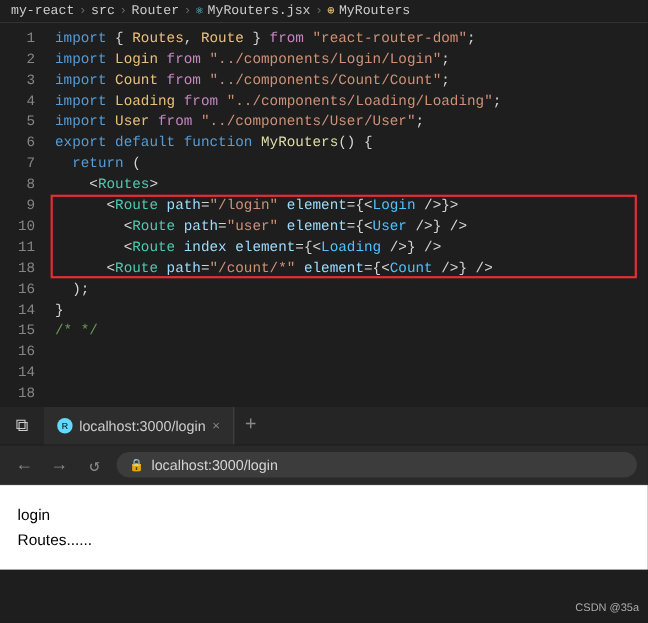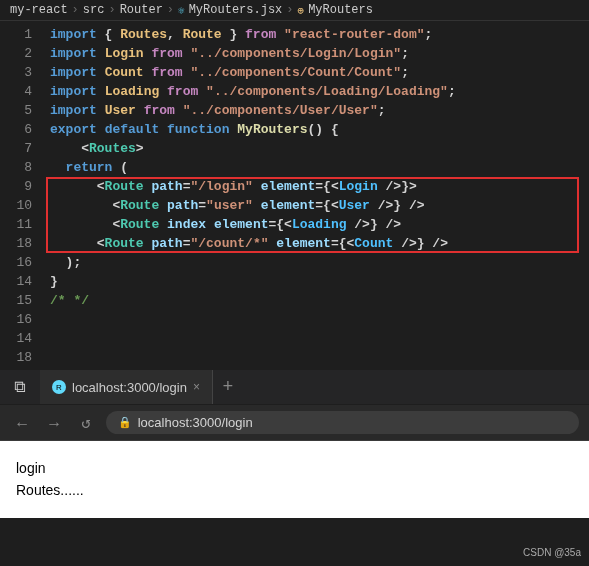--- a/index.html
+++ b/index.html
@@ -44,21 +44,20 @@
       padding: 0 8px 0 0;
       line-height: 19px;
       height: 19px;
     }
 
     .code-content {
       flex: 1;
       padding: 4px 0 4px 10px;
       overflow-x: auto;
       position: relative;
-      font-weight: bold;
     }
     .code-line {
       line-height: 19px;
       height: 19px;
       white-space: pre;
       position: relative;
     }
 
     
     .highlight-box {
@@ -227,22 +226,22 @@
         <div>18</div>
       </div>
     <div class="code-content" id="code-content">
       <div class="highlight-box"></div>
     <div class="code-line"><span style="color: rgb(86, 156, 214);">import</span><span style="color: rgb(212, 212, 212);"> { </span><span style="color: rgb(232, 192, 124);">Routes</span><span style="color: rgb(212, 212, 212);">, </span><span style="color: rgb(232, 192, 124);">Route</span><span style="color: rgb(212, 212, 212);"> } </span><span style="color: rgb(197, 134, 192);">from</span><span style="color: rgb(212, 212, 212);"> </span><span style="color: rgb(206, 145, 120);">"react-router-dom"</span><span style="color: rgb(212, 212, 212);">;</span></div>
         <div class="code-line"><span style="color: rgb(86, 156, 214);">import</span><span style="color: rgb(212, 212, 212);"> </span><span style="color: rgb(232, 192, 124);">Login</span><span style="color: rgb(212, 212, 212);"> </span><span style="color: rgb(197, 134, 192);">from</span><span style="color: rgb(212, 212, 212);"> </span><span style="color: rgb(206, 145, 120);">"../components/Login/Login"</span><span style="color: rgb(212, 212, 212);">;</span></div>
         <div class="code-line"><span style="color: rgb(86, 156, 214);">import</span><span style="color: rgb(212, 212, 212);"> </span><span style="color: rgb(232, 192, 124);">Count</span><span style="color: rgb(212, 212, 212);"> </span><span style="color: rgb(197, 134, 192);">from</span><span style="color: rgb(212, 212, 212);"> </span><span style="color: rgb(206, 145, 120);">"../components/Count/Count"</span><span style="color: rgb(212, 212, 212);">;</span></div>
         <div class="code-line"><span style="color: rgb(86, 156, 214);">import</span><span style="color: rgb(212, 212, 212);"> </span><span style="color: rgb(232, 192, 124);">Loading</span><span style="color: rgb(212, 212, 212);"> </span><span style="color: rgb(197, 134, 192);">from</span><span style="color: rgb(212, 212, 212);"> </span><span style="color: rgb(206, 145, 120);">"../components/Loading/Loading"</span><span style="color: rgb(212, 212, 212);">;</span></div>
         <div class="code-line"><span style="color: rgb(86, 156, 214);">import</span><span style="color: rgb(212, 212, 212);"> </span><span style="color: rgb(232, 192, 124);">User</span><span style="color: rgb(212, 212, 212);"> </span><span style="color: rgb(197, 134, 192);">from</span><span style="color: rgb(212, 212, 212);"> </span><span style="color: rgb(206, 145, 120);">"../components/User/User"</span><span style="color: rgb(212, 212, 212);">;</span></div>
         <div class="code-line"><span style="color: rgb(86, 156, 214);">export</span><span style="color: rgb(212, 212, 212);"> </span><span style="color: rgb(86, 156, 214);">default</span><span style="color: rgb(212, 212, 212);"> </span><span style="color: rgb(86, 156, 214);">function</span><span style="color: rgb(212, 212, 212);"> </span><span style="color: rgb(220, 220, 170);">MyRouters</span><span style="color: rgb(212, 212, 212);">() {</span></div>
+        <div class="code-line"><span style="color: rgb(212, 212, 212);">  </span><span style="color: rgb(86, 156, 214);">return</span><span style="color: rgb(212, 212, 212);"> (</span></div>
         <div class="code-line"><span style="color: rgb(212, 212, 212);">    &lt;</span><span style="color: rgb(78, 201, 176);">Routes</span><span style="color: rgb(212, 212, 212);">&gt;</span></div>
-        <div class="code-line"><span style="color: rgb(212, 212, 212);">  </span><span style="color: rgb(86, 156, 214);">return</span><span style="color: rgb(212, 212, 212);"> (</span></div>
         <div class="code-line"><span style="color: rgb(212, 212, 212);">      &lt;</span><span style="color: rgb(78, 201, 176);">Route</span><span style="color: rgb(212, 212, 212);"> </span><span style="color: rgb(156, 220, 254);">path</span><span style="color: rgb(212, 212, 212);">=</span><span style="color: rgb(206, 145, 120);">"/login"</span><span style="color: rgb(212, 212, 212);"> </span><span style="color: rgb(156, 220, 254);">element</span><span style="color: rgb(212, 212, 212);">={&lt;</span><span style="color: rgb(79, 193, 255);">Login</span><span style="color: rgb(212, 212, 212);"> /&gt;}&gt;</span></div>
         <div class="code-line"><span style="color: rgb(212, 212, 212);">        &lt;</span><span style="color: rgb(78, 201, 176);">Route</span><span style="color: rgb(212, 212, 212);"> </span><span style="color: rgb(156, 220, 254);">path</span><span style="color: rgb(212, 212, 212);">=</span><span style="color: rgb(206, 145, 120);">"user"</span><span style="color: rgb(212, 212, 212);"> </span><span style="color: rgb(156, 220, 254);">element</span><span style="color: rgb(212, 212, 212);">={&lt;</span><span style="color: rgb(79, 193, 255);">User</span><span style="color: rgb(212, 212, 212);"> /&gt;} /&gt;</span></div>
         <div class="code-line"><span style="color: rgb(212, 212, 212);">        &lt;</span><span style="color: rgb(78, 201, 176);">Route</span><span style="color: rgb(212, 212, 212);"> </span><span style="color: rgb(156, 220, 254);">index</span><span style="color: rgb(212, 212, 212);"> </span><span style="color: rgb(156, 220, 254);">element</span><span style="color: rgb(212, 212, 212);">={&lt;</span><span style="color: rgb(79, 193, 255);">Loading</span><span style="color: rgb(212, 212, 212);"> /&gt;} /&gt;</span></div>
         <div class="code-line"><span style="color: rgb(212, 212, 212);">      &lt;</span><span style="color: rgb(78, 201, 176);">Route</span><span style="color: rgb(212, 212, 212);"> </span><span style="color: rgb(156, 220, 254);">path</span><span style="color: rgb(212, 212, 212);">=</span><span style="color: rgb(206, 145, 120);">"/count/*"</span><span style="color: rgb(212, 212, 212);"> </span><span style="color: rgb(156, 220, 254);">element</span><span style="color: rgb(212, 212, 212);">={&lt;</span><span style="color: rgb(79, 193, 255);">Count</span><span style="color: rgb(212, 212, 212);"> /&gt;} /&gt;</span></div>
         <div class="code-line"><span style="color: rgb(212, 212, 212);">  );</span></div>
         <div class="code-line"><span style="color: rgb(212, 212, 212);">}</span></div>
         <div class="code-line"><span style="color: rgb(106, 153, 85);">/* */</span></div>
         <div class="code-line"><span style="color: rgb(212, 212, 212);"></span></div>
       </div>
   </div>

